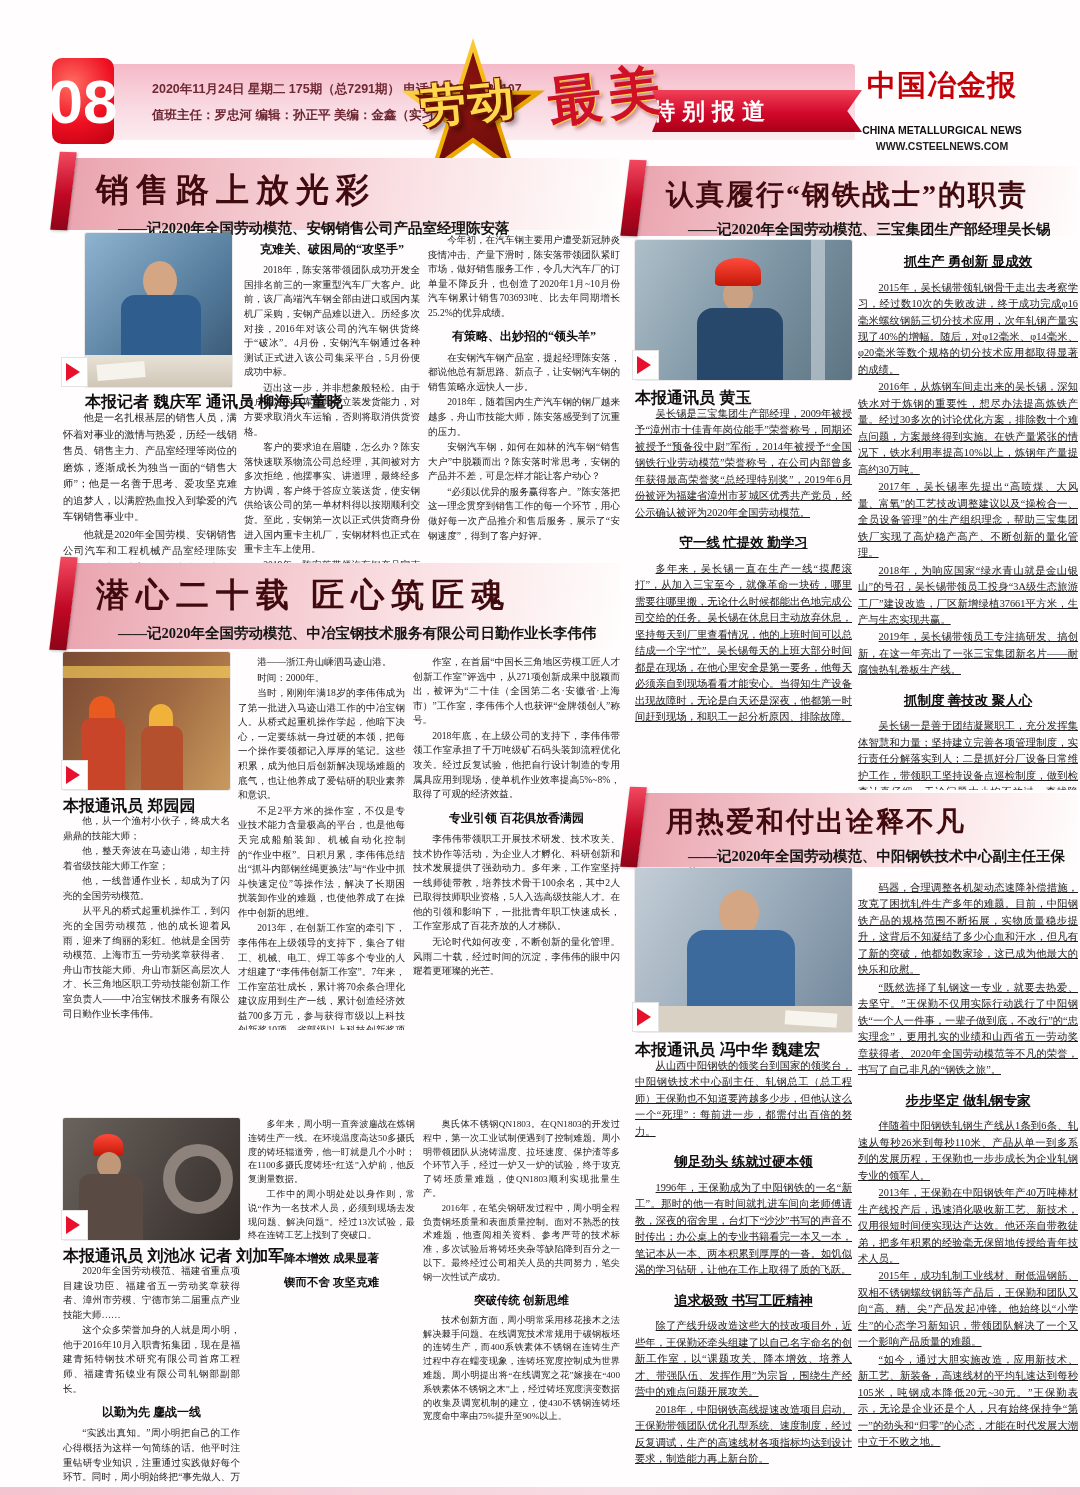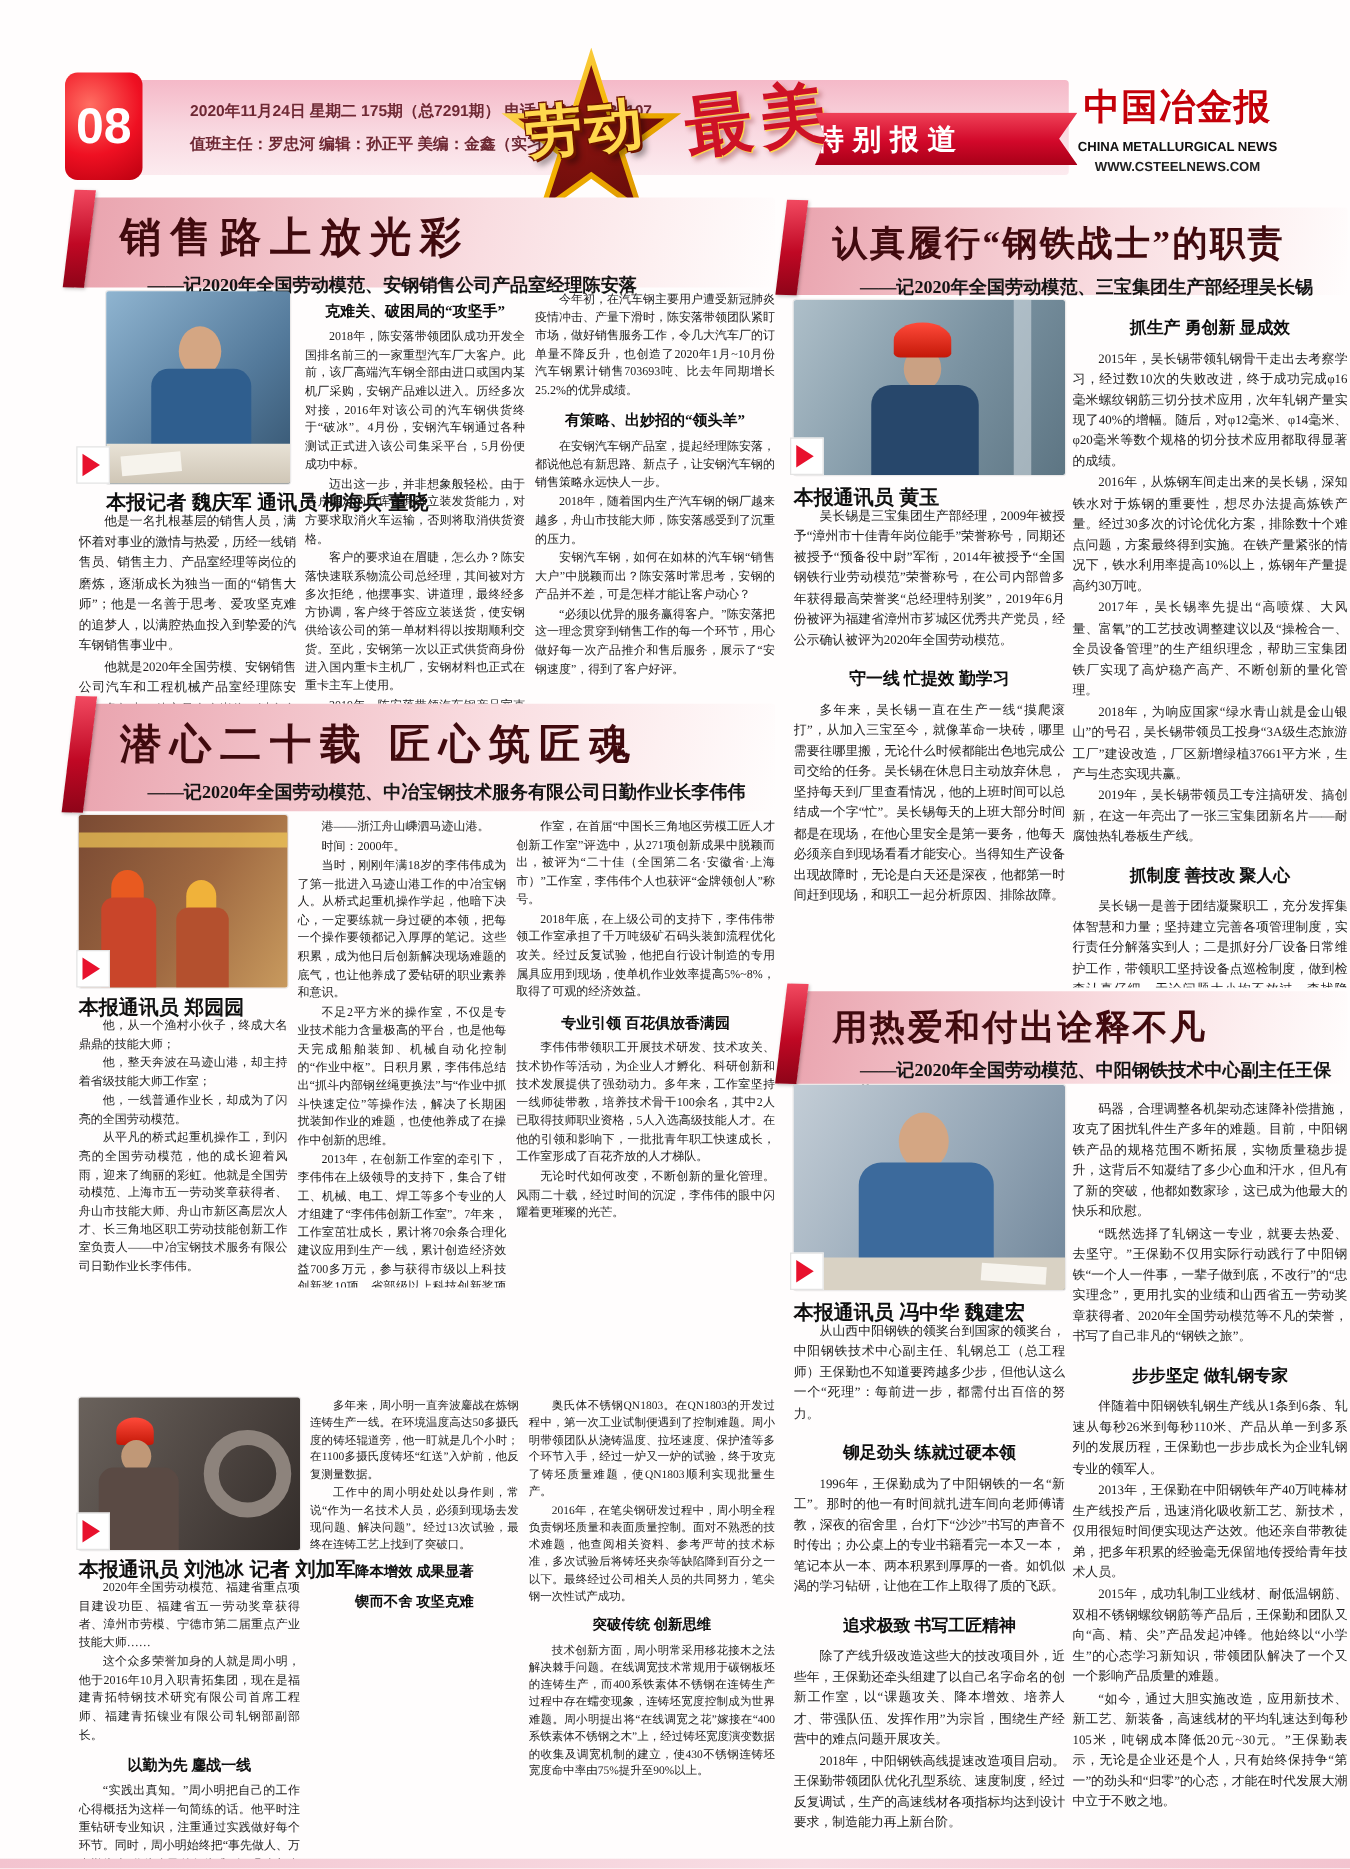--- a/index.html
+++ b/index.html
@@ -4,21 +4,21 @@
 <style>
   html,body{margin:0;padding:0;background:#ffffff;}
   .page{position:relative;width:1080px;height:1495px;background:#fffdfd;overflow:hidden;
         font-family:"Liberation Serif","DejaVu Serif",serif;color:#1c1c1c;}
   
   .band{position:absolute;left:55px;top:64px;width:800px;height:76px;
         background:linear-gradient(180deg,#f5b9c8,#f9d9e1 55%,#fcebef);border-radius:3px;}
   .pagenum{position:absolute;left:52px;top:58px;width:62px;height:86px;border-radius:10px;
         background:radial-gradient(circle at 32% 30%,#ff6e62,#ef1022 55%,#bb0010);
         display:flex;align-items:center;justify-content:center;
-        font-size:40px;font-weight:800;color:#fff;font-family:"Liberation Sans",sans-serif;}
+        font-size:62px;font-weight:800;color:#fff;font-family:"Liberation Sans",sans-serif;}
   .issue{position:absolute;left:152px;top:76px;font-family:"Liberation Sans",sans-serif;
         font-size:12.5px;font-weight:bold;color:#6e2833;line-height:26px;white-space:nowrap;}
   .star{position:absolute;left:398px;top:38px;width:150px;height:150px;
         background:linear-gradient(135deg,#ffe98a,#f5b400 45%,#cf8600);
         clip-path:polygon(50% 0%,61% 35%,98% 35%,68% 57%,79% 91%,50% 70%,21% 91%,32% 57%,2% 35%,39% 35%);}
   .star-inner{position:absolute;left:412px;top:52px;width:122px;height:122px;
         background:radial-gradient(circle at 40% 35%,#8d1410,#5c0a08);
         clip-path:polygon(50% 0%,61% 35%,98% 35%,68% 57%,79% 91%,50% 70%,21% 91%,32% 57%,2% 35%,39% 35%);}
   .laodong{position:absolute;left:420px;top:72px;font-size:46px;font-weight:900;
         color:#ffd84d;transform:rotate(-5deg);letter-spacing:2px;
@@ -26,21 +26,21 @@
   .zuimei{position:absolute;left:548px;top:60px;font-size:54px;font-weight:900;color:#ce1126;
         transform:rotate(-7deg);letter-spacing:6px;
         text-shadow:1px 1px 0 #ffd84d,3px 4px 4px rgba(110,0,0,.35);}
   .ribbon{position:absolute;left:652px;top:90px;width:210px;height:42px;
         background:linear-gradient(180deg,#f04258,#d2082a 55%,#a80018);
         clip-path:polygon(0 0,100% 0,93% 50%,100% 100%,0 100%,4% 50%);
         display:flex;align-items:center;justify-content:flex-start;
         color:#fff;font-size:23px;font-weight:bold;letter-spacing:7px;}
   .mh{position:absolute;left:862px;top:66px;width:160px;text-align:center;}
   .mh-cn{font-size:29px;font-weight:900;color:#c40009;letter-spacing:1px;white-space:nowrap;}
-  .mh-en{font-size:10.5px;font-weight:bold;color:#111;margin-top:6px;white-space:nowrap;
+  .mh-en{font-size:10.5px;font-weight:bold;color:#111;margin-top:18px;white-space:nowrap;
         font-family:"Liberation Sans",sans-serif;}
   .mh-url{font-size:10.5px;font-weight:bold;color:#222;margin-top:4px;white-space:nowrap;
         font-family:"Liberation Sans",sans-serif;}
   
   .hbox{position:absolute;background:linear-gradient(100deg,#e9a2ad 0%,#f2c2c9 30%,#f9dde1 58%,#fdf0f1 82%,#fffdfd 100%);
         border-radius:2px;}
   .fold{position:absolute;left:-5px;top:-6px;width:17px;height:108%;
         background:linear-gradient(175deg,#f24a61,#c00824 55%,#8d0418);
         transform:skew(-7deg,2deg);box-shadow:1px 1px 3px rgba(0,0,0,.25);}
   .art-title{position:relative;margin:0;padding:10px 0 0 36px;color:#400a0e;font-weight:900;}
@@ -52,21 +52,21 @@
         font-family:"Liberation Sans",sans-serif;}
   .marker{position:absolute;width:27px;height:30px;background:#fff;border:1px solid #e3e3e3;
         display:flex;align-items:center;padding-left:4px;box-sizing:border-box;}
   .tri{width:0;height:0;border-top:9px solid transparent;border-bottom:9px solid transparent;
         border-left:14px solid #e8112d;}
   .col{position:absolute;overflow:hidden;text-align:justify;}
   .para{margin:0 0 1px;text-indent:2em;}
   .subhead{margin:7px 0 5px;text-align:center;font-weight:bold;color:#0e0e0e;text-indent:0;}
   .fs-s{font-size:9.6px;line-height:1.52;}
   .fs-s .subhead{font-size:12px;}
-  .fs-m{font-size:10.3px;line-height:1.6;}
+  .fs-m{font-size:10.3px;line-height:1.6;text-decoration:underline;}
   .fs-m .subhead{font-size:13.5px;margin:11px 0 7px;}
   .fs-xs{font-size:9.2px;line-height:1.5;}
   .fs-xs .subhead{font-size:11.5px;}
   .lede{font-size:10.2px;line-height:1.62;}
   .shape{position:absolute;}
   .footer-strip{position:absolute;left:0;top:1487px;width:1080px;height:8px;
         background:linear-gradient(90deg,#f3c3cf,#f8dde4 60%,#f3c3cf);}
 </style>
 </head>
 <body>

